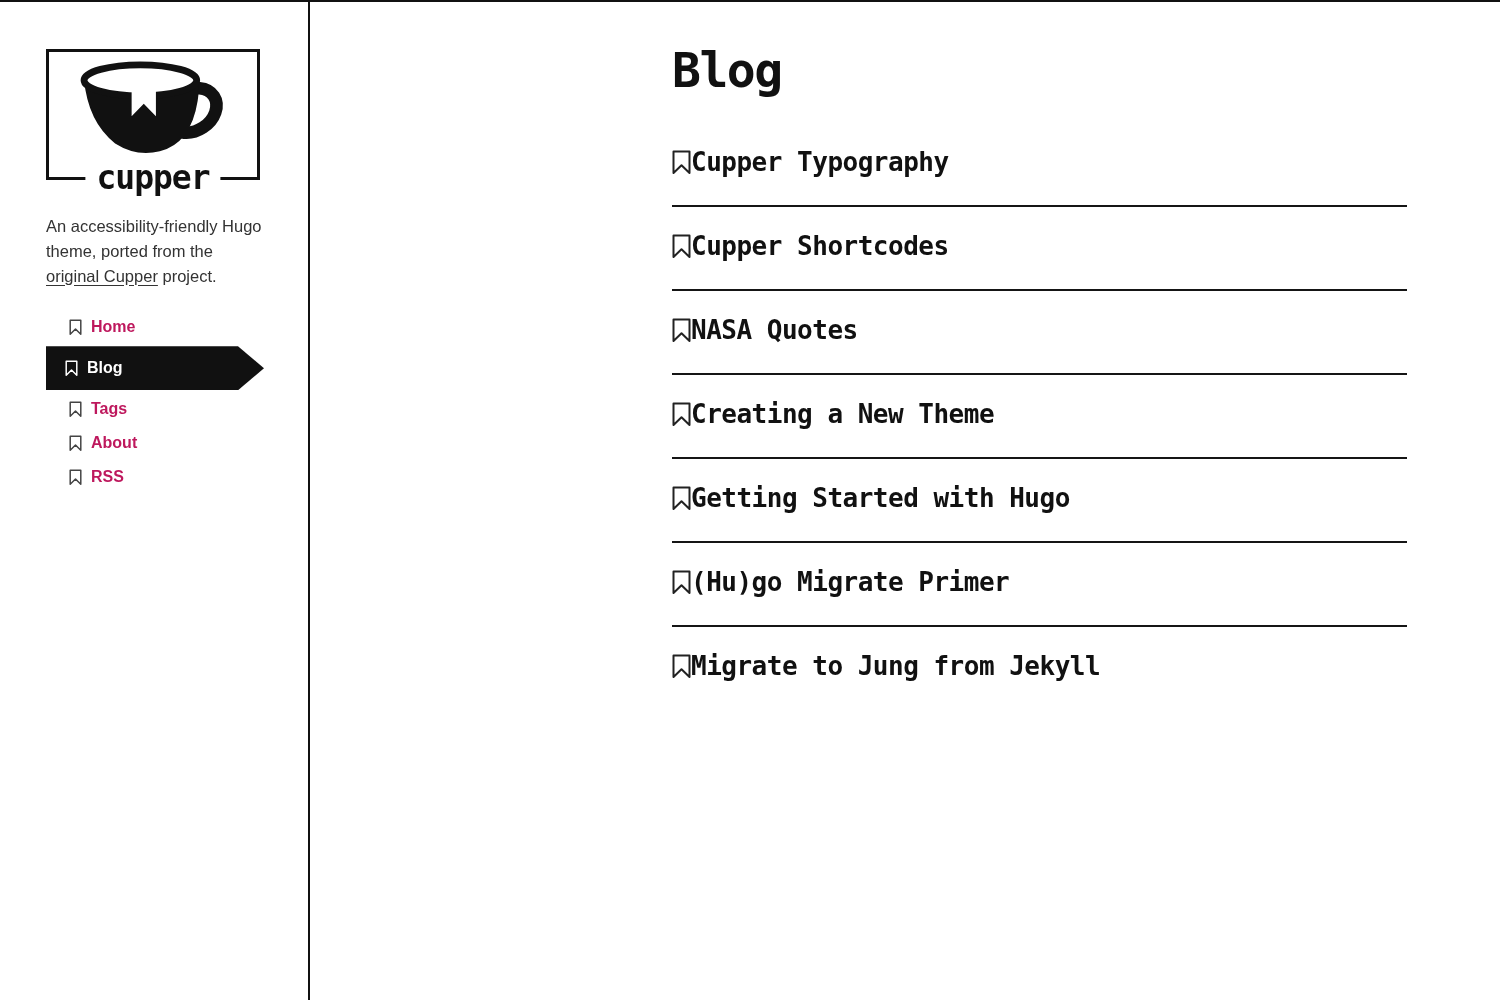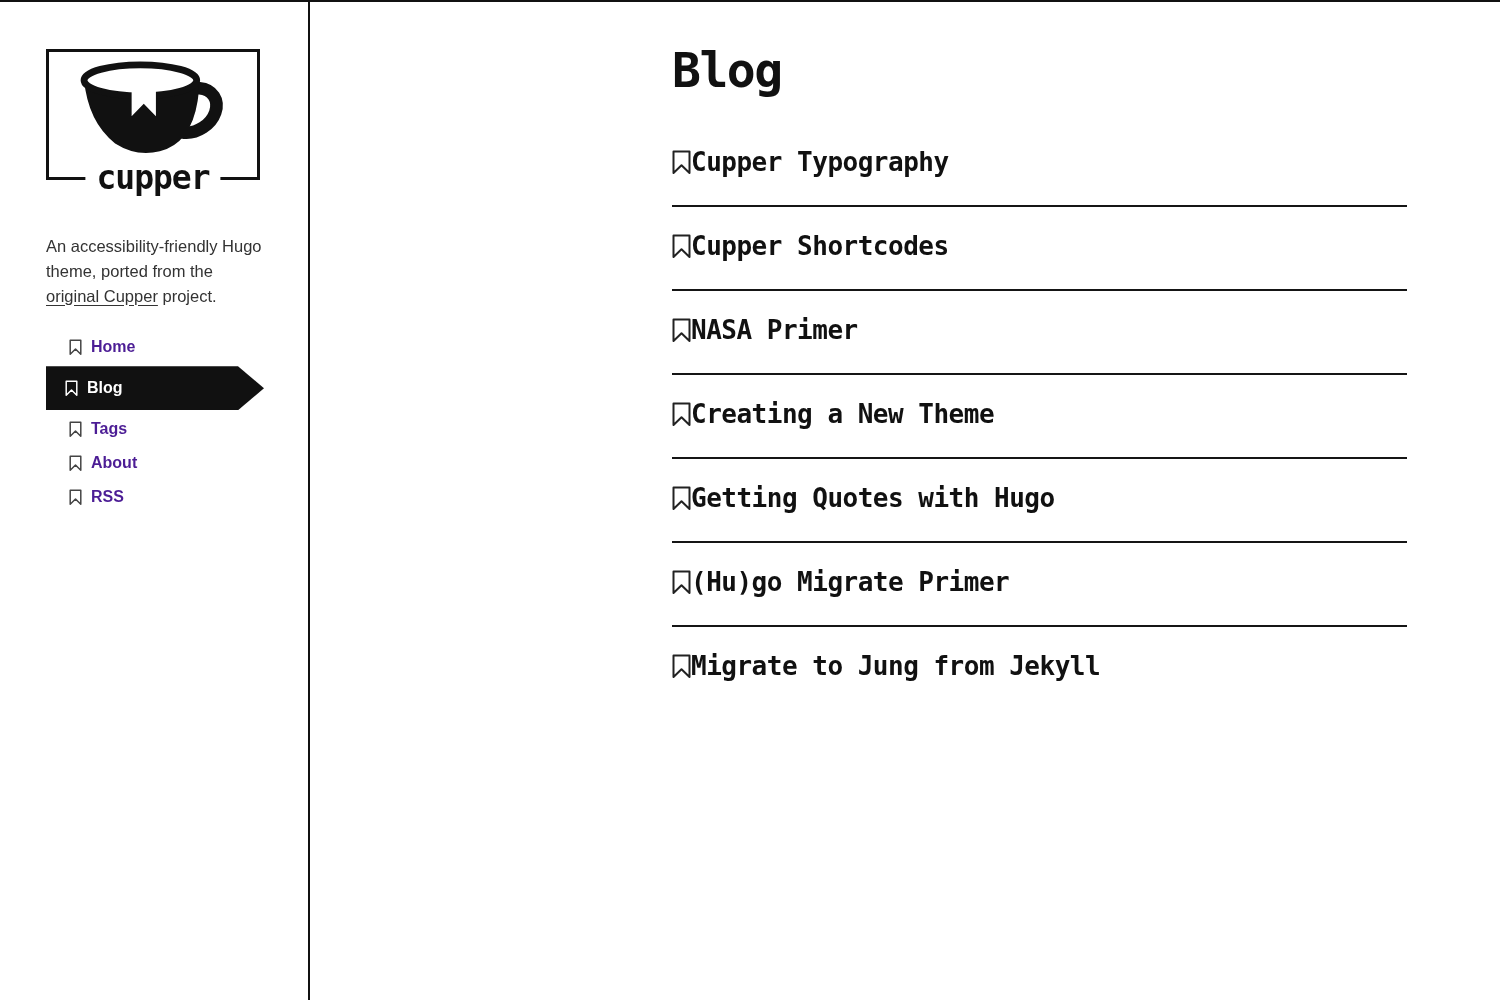--- a/index.html
+++ b/index.html
@@ -40,42 +40,42 @@
     padding: 0 11px;
     font-family: "DejaVu Sans Mono", monospace;
     font-weight: bold;
     font-size: 33px;
     letter-spacing: -1px;
     color: #111;
     line-height: 1;
     text-align: right;
   }
   .tagline {
-    margin-top: 54px;
+    margin-top: 34px;
     width: 219px;
     font-size: 16.5px;
     line-height: 1.5;
     color: #333;
   }
   .tagline a {
     color: #333;
     text-decoration: underline;
     text-underline-offset: 3px;
   }
   nav { margin-top: 22px; }
   nav ul { list-style: none; }
   .nav-item {
     display: flex;
     align-items: center;
     gap: 9px;
     padding: 7px 14px 7px 23px;
     font-weight: bold;
     font-size: 16px;
     line-height: 20px;
-    color: #4c1d95;
+    color: #be185d;
     cursor: pointer;
   }
   .nav-item .nav-bm { width: 13px; height: 17px; color: #444; flex: 0 0 13px; }
   .nav-item.active {
     background: #111;
     color: #fff;
     width: 218px;
     padding: 12px 0 12px 19px;
     margin: 2px 0;
     clip-path: polygon(0 0, calc(100% - 26px) 0, 100% 50%, calc(100% - 26px) 100%, 0 100%);
@@ -195,36 +195,36 @@
     <svg class="post-bm" viewBox="0 0 19 25" aria-hidden="true">
       <path d="M1.5,1.5 H17.5 V23 L9.5,15.3 L1.5,23 Z" fill="none" stroke="currentColor" stroke-width="2" stroke-linejoin="round"></path>
     </svg>
     <a href="#" class="post-title">Cupper Shortcodes</a>
   </li>
 
   <li class="post-item">
     <svg class="post-bm" viewBox="0 0 19 25" aria-hidden="true">
       <path d="M1.5,1.5 H17.5 V23 L9.5,15.3 L1.5,23 Z" fill="none" stroke="currentColor" stroke-width="2" stroke-linejoin="round"></path>
     </svg>
-    <a href="#" class="post-title">NASA Primer</a>
+    <a href="#" class="post-title">NASA Quotes</a>
   </li>
 
 
   <li class="post-item">
     <svg class="post-bm" viewBox="0 0 19 25" aria-hidden="true">
       <path d="M1.5,1.5 H17.5 V23 L9.5,15.3 L1.5,23 Z" fill="none" stroke="currentColor" stroke-width="2" stroke-linejoin="round"></path>
     </svg>
     <a href="#" class="post-title">Creating a New Theme</a>
   </li>
 
   <li class="post-item">
     <svg class="post-bm" viewBox="0 0 19 25" aria-hidden="true">
       <path d="M1.5,1.5 H17.5 V23 L9.5,15.3 L1.5,23 Z" fill="none" stroke="currentColor" stroke-width="2" stroke-linejoin="round"></path>
     </svg>
-    <a href="#" class="post-title">Getting Quotes with Hugo</a>
+    <a href="#" class="post-title">Getting Started with Hugo</a>
   </li>
 
   <li class="post-item">
     <svg class="post-bm" viewBox="0 0 19 25" aria-hidden="true">
       <path d="M1.5,1.5 H17.5 V23 L9.5,15.3 L1.5,23 Z" fill="none" stroke="currentColor" stroke-width="2" stroke-linejoin="round"></path>
     </svg>
     <a href="#" class="post-title">(Hu)go Migrate Primer</a>
   </li>
 
   <li class="post-item">

